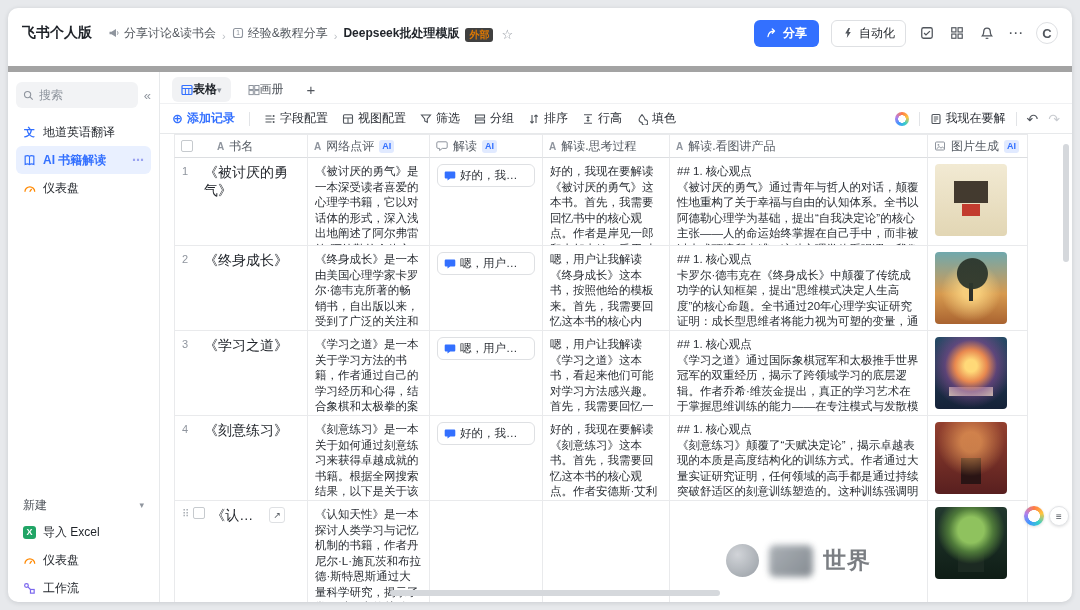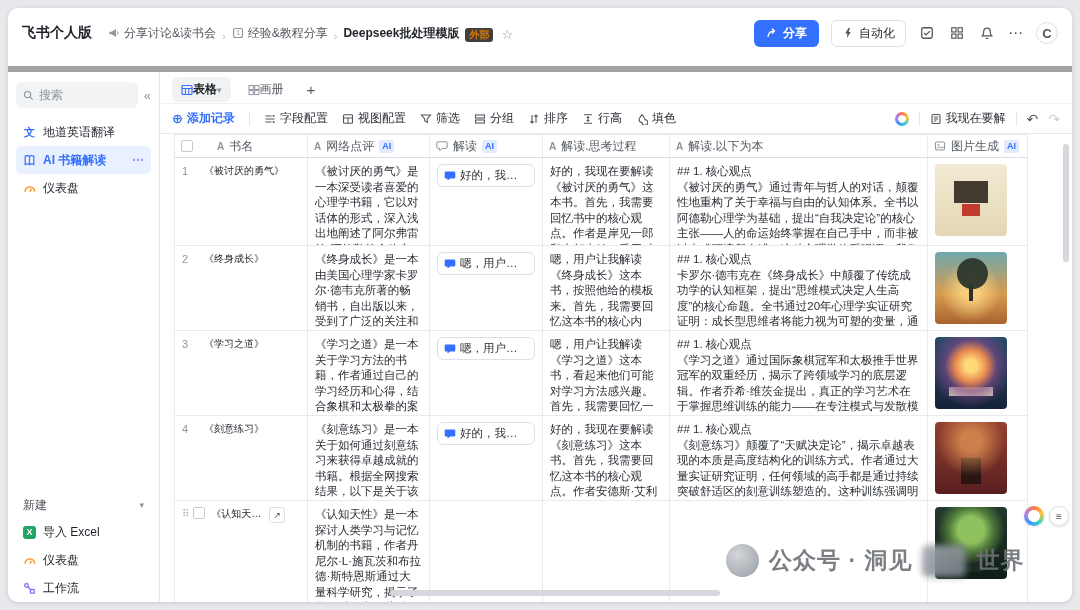--- a/index.html
+++ b/index.html
@@ -76,21 +76,21 @@
   .ghead .cell{height:24px;display:flex;align-items:center;gap:5px;padding:0 6px;
     border-top:1px solid #e9eaec;border-bottom:1px solid #dcdee1;color:#555b63;font-size:12px;}
   .ficon{color:#8f959e;font-size:10px;font-weight:700;flex:none;}
   .ai-badge{background:#e1eaff;color:#3370ff;font-size:9px;font-weight:700;line-height:13px;padding:0 3px;border-radius:3px;flex:none;}
   .hlabel{white-space:nowrap;overflow:hidden;text-overflow:ellipsis;}
   .cb{width:12px;height:12px;border:1px solid #c6cace;border-radius:2px;background:#fff;flex:none;cursor:pointer;}
   .cellp{padding:6px 7px;}
   .ctext{display:block;font-size:11.5px;line-height:15.5px;color:#2a2e34;white-space:pre-line;}
   .primary{display:flex;gap:6px;align-items:flex-start;}
   .rownum{width:16px;text-align:left;color:#8f959e;font-size:11px;padding-top:1px;flex:none;}
-  .btitle{font-size:10px;color:#1f2329;}
+  .btitle{font-size:14px;color:#1f2329;}
   .chip{display:inline-flex;align-items:center;gap:4px;border:1px solid #dee0e3;border-radius:6px;
     padding:3px 6px;max-width:100%;cursor:pointer;background:#fff;}
   .chip .chip-txt{font-size:11.5px;color:#2a2e34;white-space:nowrap;overflow:hidden;text-overflow:ellipsis;max-width:82px;}
   .drag{color:#a9aeb4;font-size:10px;flex:none;letter-spacing:-2px;padding-top:1px;cursor:grab;}
   .expand{width:16px;height:16px;border:1px solid #dee0e3;border-radius:3px;display:flex;align-items:center;
     justify-content:center;font-size:9px;color:#51565d;flex:none;cursor:pointer;background:#fff;}
   .r5title{max-width:52px;white-space:nowrap;overflow:hidden;text-overflow:ellipsis;}
   .imgbox{width:72px;height:72px;border-radius:4px;cursor:pointer;flex:none;}
   .img1{background:linear-gradient(#433a2f,#433a2f) 50% 34%/34px 22px no-repeat,
         linear-gradient(#c23b2e,#c23b2e) 50% 66%/18px 12px no-repeat,
@@ -366,21 +366,21 @@
               </svg>
             <span class="hlabel">解读</span>
             <span class="ai-badge">AI</span>
           </div>
           <div class="cell c3">
             <span class="ficon">A</span>
             <span class="hlabel">解读.思考过程</span>
           </div>
           <div class="cell c4">
             <span class="ficon">A</span>
-            <span class="hlabel">解读.以下为本</span>
+            <span class="hlabel">解读.看图讲产品</span>
           </div>
           <div class="cell c5">
             <svg width="12" height="12" viewBox="0 0 12 12">
                 <rect x="1.5" y="2" width="9" height="8" rx="1" fill="none" stroke="#8f959e" stroke-width="1"></rect>
                 <circle cx="4.4" cy="4.8" r=".9" fill="#8f959e"></circle>
                 <path d="M2.5 9l2.6-2.5 1.9 1.7 1.5-1.3 1.7 1.8" fill="none" stroke="#8f959e" stroke-width="1"></path>
               </svg>
             <span class="hlabel">图片生成</span>
             <span class="ai-badge">AI</span>
           </div>
@@ -516,21 +516,20 @@
               <div class="imgbox img5"></div>
             </div>
         </div>
 
       </div>
     </div>
   </div>
 
   <div class="wm">
     <span class="wm-av"></span>
-    <span class="wm-txt">公众号 · 洞见</span>
     <span class="wm-blur"></span>
     <span class="wm-txt">世界</span>
   </div>
 
   <div class="floaters">
     <span class="fbtn orb"></span>
     <span class="fbtn">≡</span>
   </div>
 
   <div class="vscroll">

